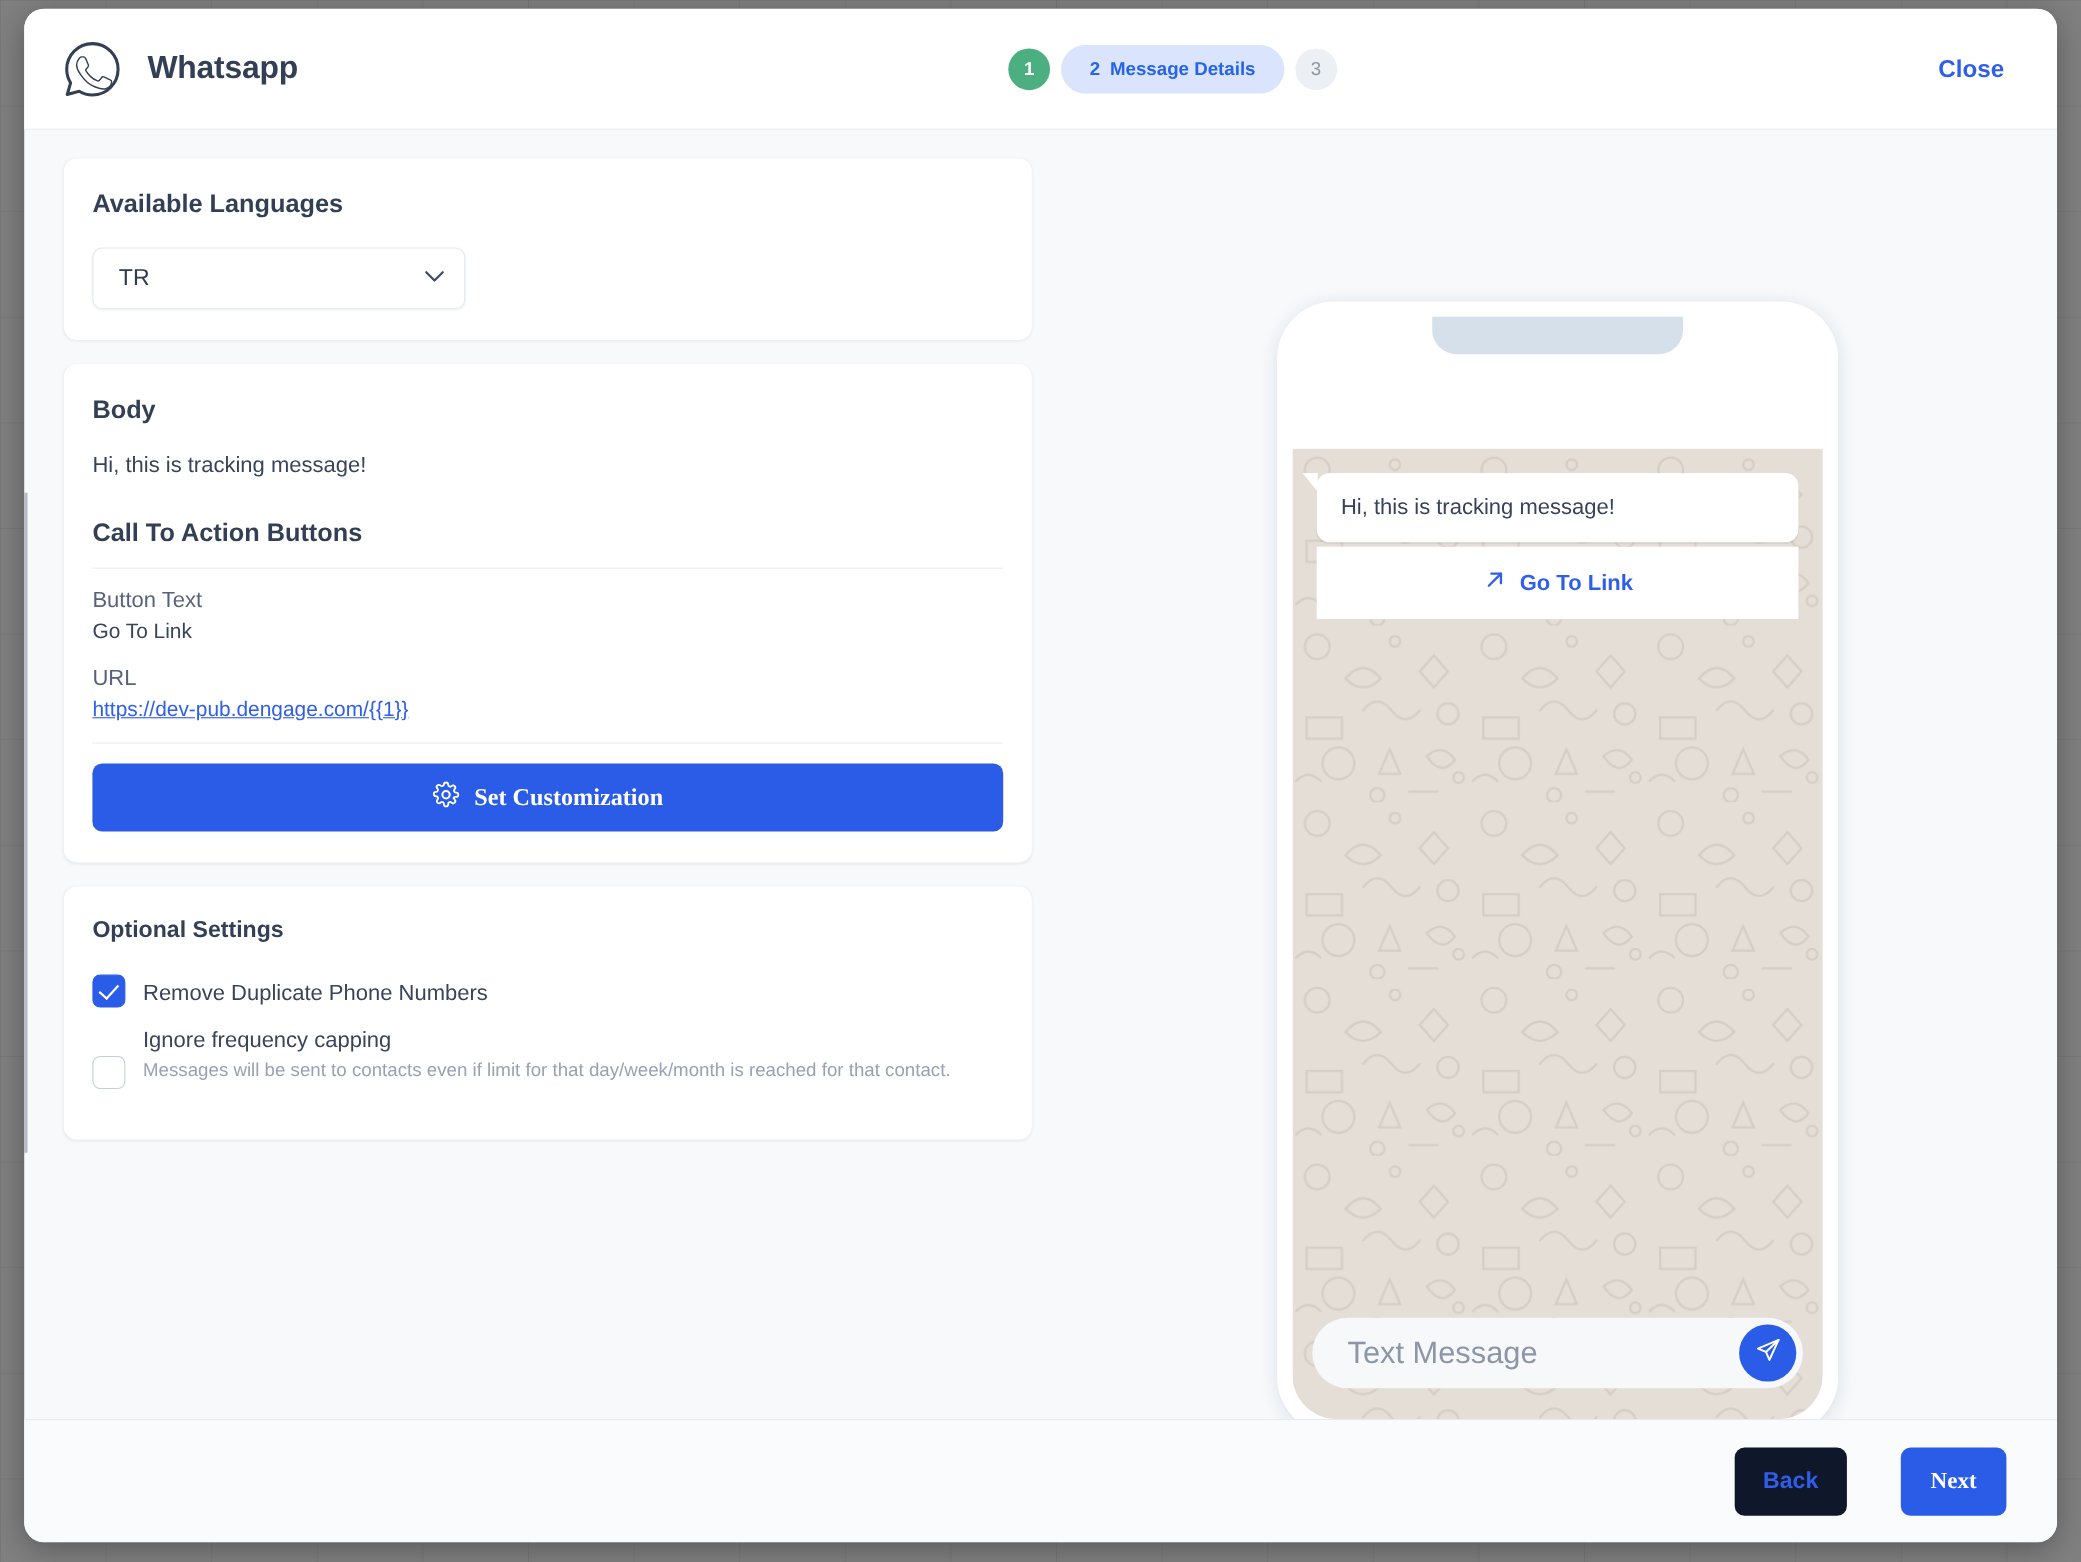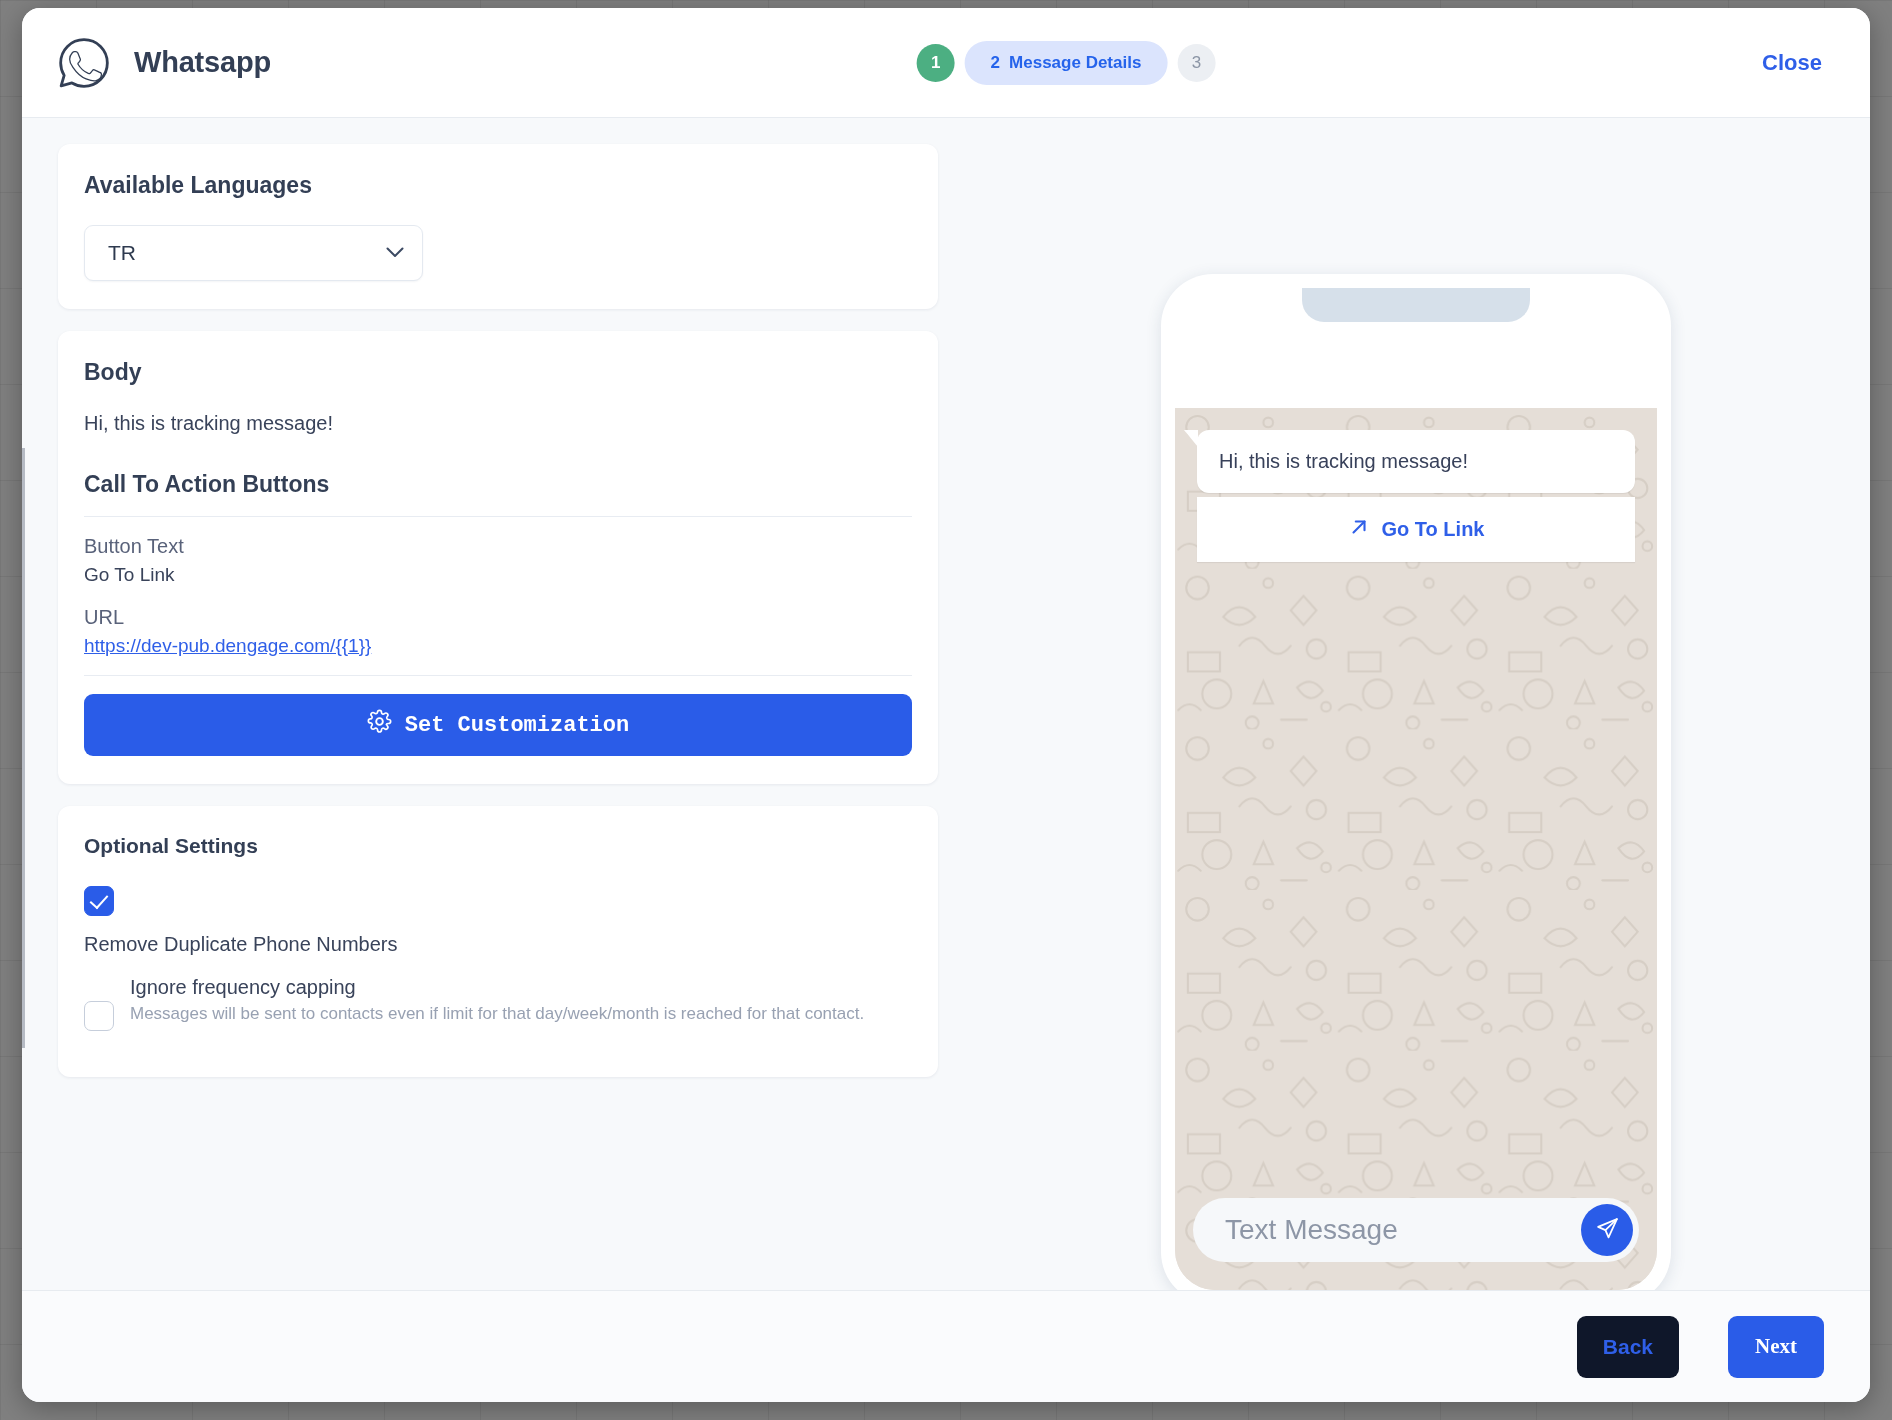--- a/index.html
+++ b/index.html
@@ -197,21 +197,21 @@
   }
   .btn-primary-wide {
     width: 100%;
     height: 62px;
     background: #2a5ce8;
     border: none;
     border-radius: 9px;
     color: #ffffff;
     font-size: 22px;
     font-weight: bold;
-    font-family: Liberation Mono, monospace;
+    font-family: Liberation Serif, serif;
     display: flex;
     align-items: center;
     justify-content: center;
     gap: 13px;
     cursor: pointer;
     margin-top: 10px;
   }
   .gear { width: 25px; height: 25px; }
 
   
@@ -249,21 +249,21 @@
     color: #39435a;
     line-height: 1.25;
   }
   .cb-sub {
     font-size: 17px;
     color: #98a1b2;
     line-height: 1.35;
     margin-top: 3px;
     max-width: 770px;
   }
-  .check-row.stacked { align-items: flex-start; flex-direction: column; }
+  .check-row.stacked { align-items: flex-end; }
 
   
   .phone {
     width: 510px;
     height: 1030px;
     background: #ffffff;
     border-radius: 52px;
     box-shadow: 0 3px 16px rgba(40,60,100,0.13);
     padding: 14px;
     position: relative;

